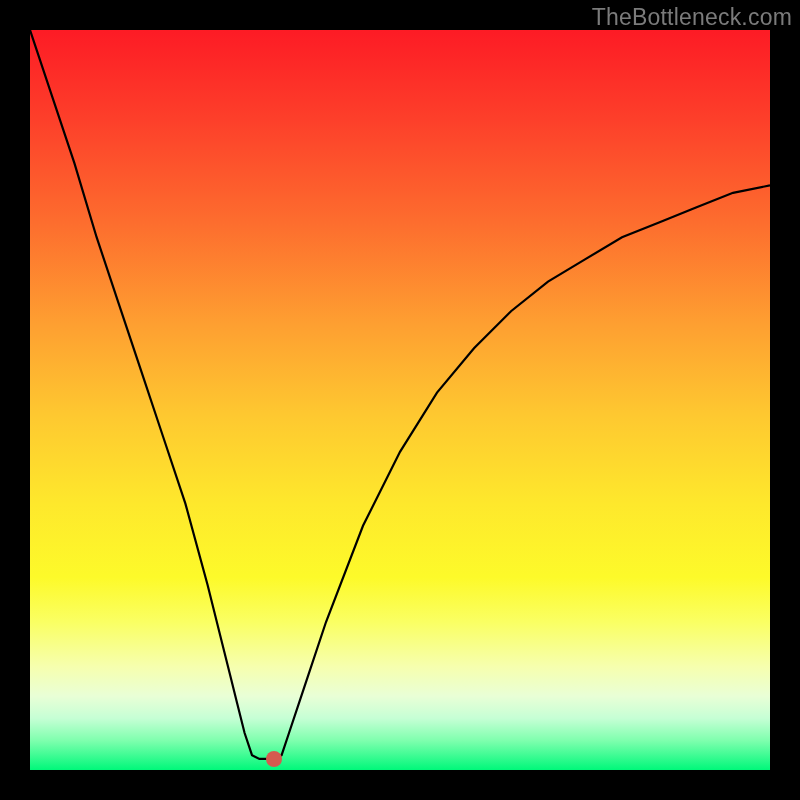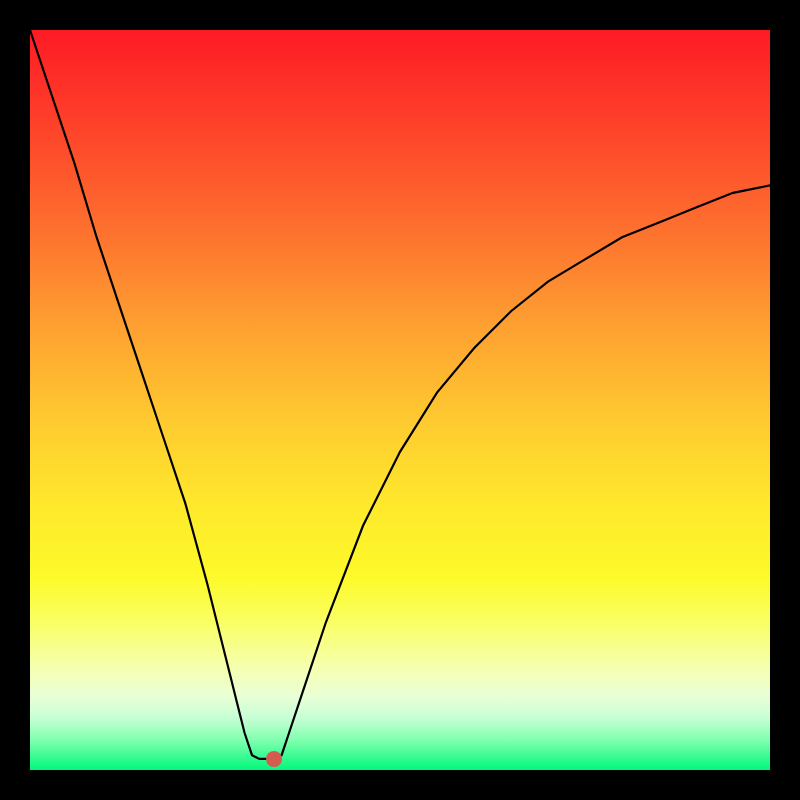--- a/index.html
+++ b/index.html
@@ -63,20 +63,21 @@
     margin-top: -8px;
     border-radius: 50%;
     background: #d55a4f;
   }
 </style>
 </head>
 <body>
 
 <div class="frame">
 
+  <div class="watermark">TheBottleneck.com</div>
 
   <div class="plot-area">
     <svg class="curve" viewBox="0 0 740 740" preserveAspectRatio="none">
       <path id="curve-path" d="M0.00 0.00 L22.20 66.60 L44.40 133.20 L66.60 207.20 L88.80 273.80 L111.00 340.40 L133.20 407.00 L155.40 473.60 L177.60 555.00 L192.40 614.20 L199.80 643.80 L207.20 673.40 L214.60 703.00 L222.00 725.20 L229.40 728.90 L236.80 728.90 L244.20 728.90 L251.60 725.20 L259.00 703.00 L273.80 658.60 L296.00 592.00 L333.00 495.80 L370.00 421.80 L407.00 362.60 L444.00 318.20 L481.00 281.20 L518.00 251.60 L555.00 229.40 L592.00 207.20 L629.00 192.40 L666.00 177.60 L703.00 162.80 L740.00 155.40" fill="none" stroke="#000" stroke-width="2.2"></path>
     </svg>
     <div id="marker" class="marker" style="left: 244.2px; top: 728.9px; background: rgb(213, 90, 79);"></div>
   </div>
 </div>
 
 </body></html>

